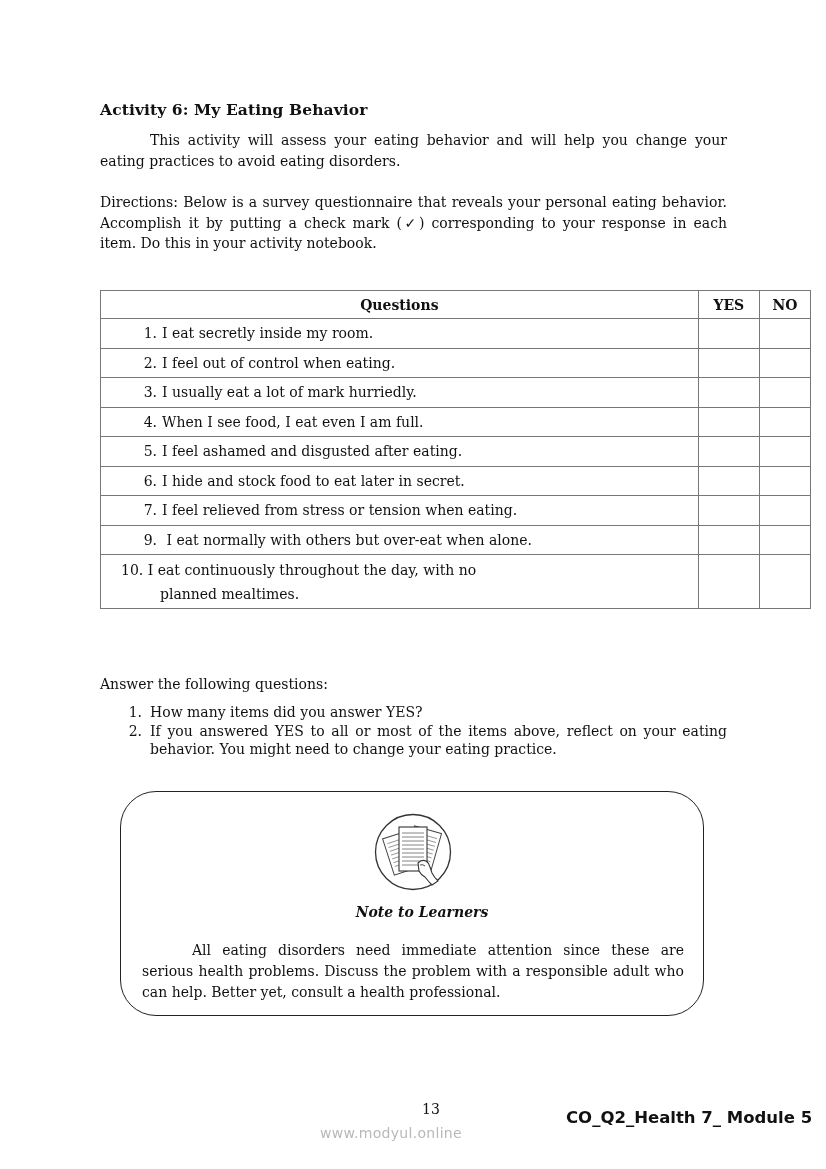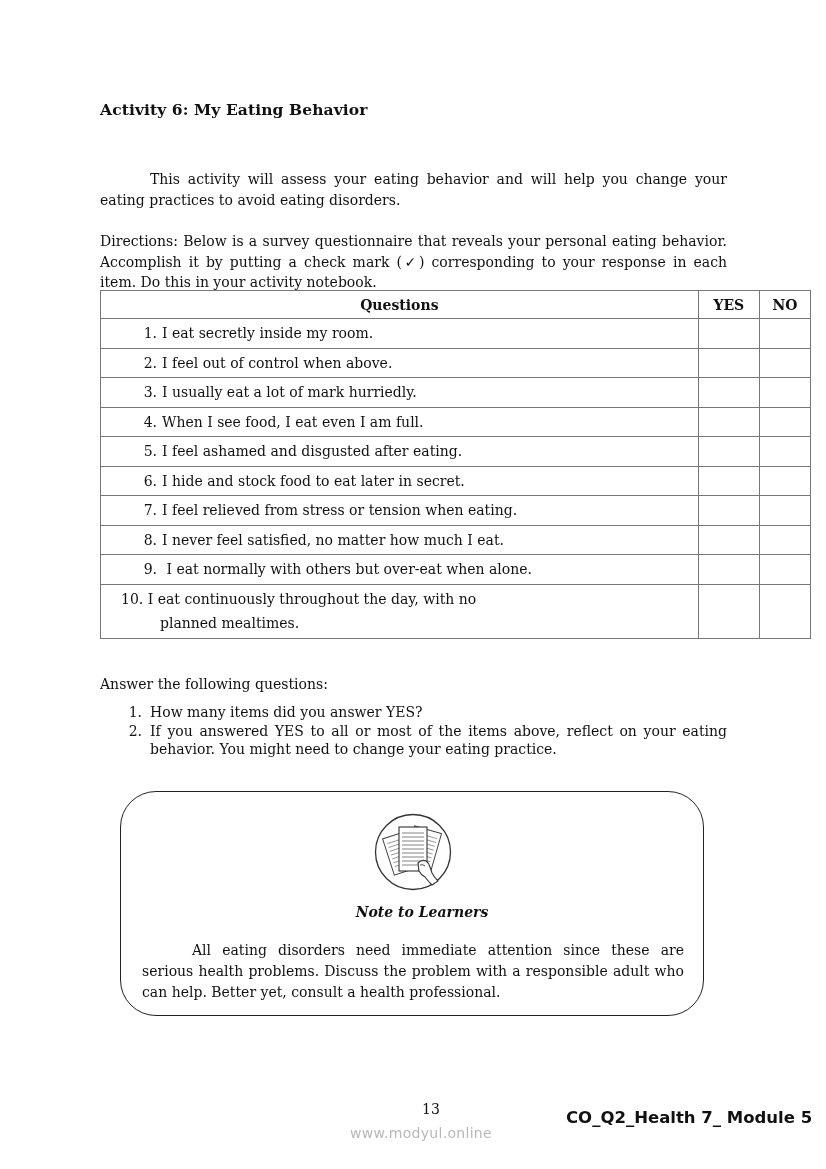--- a/index.html
+++ b/index.html
@@ -1,20 +1,20 @@
 <!DOCTYPE html>
 <html><head>
 <meta charset="utf-8">
 <style>
   html, body { margin: 0; padding: 0; background: #ffffff; }
   body { width: 826px; height: 1169px; position: relative; overflow: hidden;
          font-family: "DejaVu Serif", "Liberation Serif", serif; color: #111; }
   .abs { position: absolute; }
   .title { left: 100px; top: 100px; font-size: 15.5px; font-weight: bold; letter-spacing: 0.1px; }
-  .para { left: 100px; width: 627px; font-size: 14px; line-height: 20.5px; text-align: justify; margin-top: 39px; }
+  .para { left: 100px; width: 627px; font-size: 14px; line-height: 20.5px; text-align: justify; }
   .para p { margin: 0; }
   .intro { top: 130px; }
   .intro .indent { text-indent: 50px; }
   .directions { top: 192px; }
 
   table.survey { position: absolute; left: 100px; top: 290px; width: 711px;
                  border-collapse: collapse; font-size: 14px; }
   table.survey th, table.survey td { border: 1px solid #777; padding: 0; }
   table.survey th { height: 27px; font-weight: bold; font-size: 14px; text-align: center; }
   table.survey td { height: 28.5px; vertical-align: middle; }
@@ -38,21 +38,21 @@
   .note-icon { left: 374px; top: 813px; width: 78px; height: 78px; }
   .note-title { left: 120px; width: 604px; top: 904px; text-align: center; font-size: 14px;
                 font-weight: bold; font-style: italic; }
   .note-body { left: 142px; width: 542px; top: 940px; font-size: 14px; line-height: 21px; text-align: justify; }
   .note-body p { margin: 0; }
   .note-body .indent { text-indent: 50px; }
 
   .page-num { left: 396px; width: 70px; top: 1101px; text-align: center; font-size: 14px; }
   .module-code { left: 566px; top: 1108px; font-family: "DejaVu Sans", "Liberation Sans", sans-serif;
                  font-weight: bold; font-size: 16.5px; }
-  .watermark { left: 350px; top: 1125px; font-family: "DejaVu Sans", "Liberation Sans", sans-serif;
+  .watermark { left: 320px; top: 1125px; font-family: "DejaVu Sans", "Liberation Sans", sans-serif;
                font-size: 14px; color: #b8b8b8; letter-spacing: 0.3px; }
 </style>
 </head>
 <body>
 
 <div class="abs title">Activity 6: My Eating Behavior</div>
 
 <div class="abs para intro">
   <p class="indent">This activity will assess your eating behavior and will help you change your eating practices to avoid eating disorders.</p>
 </div>
@@ -74,21 +74,21 @@
       <th>NO</th>
     </tr>
   </thead>
   <tbody>
     <tr>
       <td class="q"><span class="num">1.</span><span>I eat secretly inside my room.</span></td>
       <td></td>
       <td></td>
     </tr>
     <tr>
-      <td class="q"><span class="num">2.</span><span>I feel out of control when above.</span></td>
+      <td class="q"><span class="num">2.</span><span>I feel out of control when eating.</span></td>
       <td></td>
       <td></td>
     </tr>
     <tr>
       <td class="q"><span class="num">3.</span><span>I usually eat a lot of mark hurriedly.</span></td>
       <td></td>
       <td></td>
     </tr>
     <tr>
       <td class="q"><span class="num">4.</span><span>When I see food, I eat even I am full.</span></td>
@@ -100,25 +100,20 @@
       <td></td>
       <td></td>
     </tr>
     <tr>
       <td class="q"><span class="num">6.</span><span>I hide and stock food to eat later in secret.</span></td>
       <td></td>
       <td></td>
     </tr>
     <tr>
       <td class="q"><span class="num">7.</span><span>I feel relieved from stress or tension when eating.</span></td>
-      <td></td>
-      <td></td>
-    </tr>
-    <tr>
-      <td class="q"><span class="num">8.</span><span>I never feel satisfied, no matter how much I eat.</span></td>
       <td></td>
       <td></td>
     </tr>
     <tr>
       <td class="q"><span class="num">9.</span><span style="white-space: pre;"> I eat normally with others but over-eat when alone.</span></td>
       <td></td>
       <td></td>
     </tr>
     <tr class="tall">
       <td class="q q10"><span>10.</span> <span>I eat continuously throughout the day, with no</span><span class="cont">planned mealtimes.</span></td>

